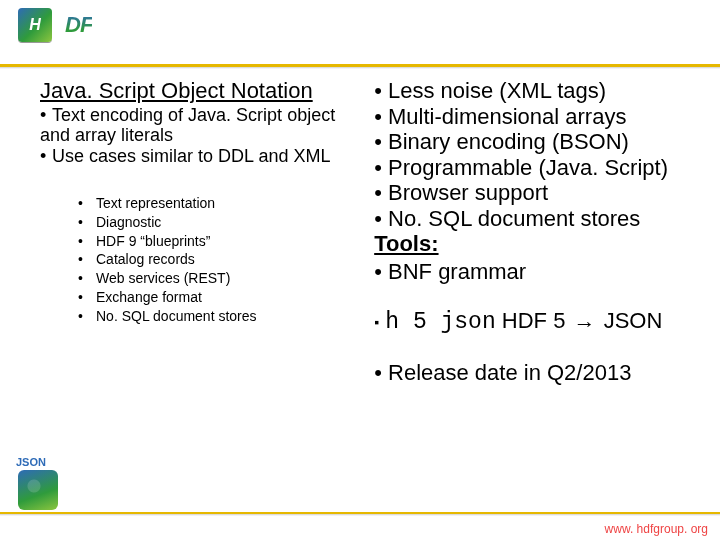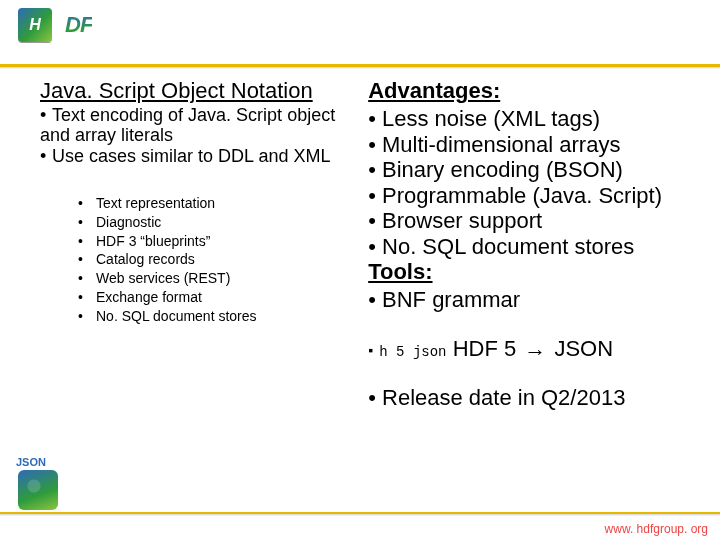--- a/index.html
+++ b/index.html
@@ -4,33 +4,33 @@
 <style>
   html,body{margin:0;padding:0;width:720px;height:540px;font-family:Arial,Helvetica,sans-serif;color:#000;background:#fff;overflow:hidden}
   .slide{width:720px;height:540px;position:relative;box-sizing:border-box}
   .logo{position:absolute;top:8px;left:18px;display:flex;align-items:center}
   .logo-box{width:34px;height:34px;border-radius:4px;background:linear-gradient(135deg,#2e6bb7 0%,#2f9b3c 55%,#8cc63f 100%);display:flex;align-items:center;justify-content:center;color:#fff;font-weight:bold;font-size:16px;font-style:italic;box-shadow:0 1px 0 #999}
   .logo-text{font-size:22px;font-weight:bold;font-style:italic;margin-left:13px;letter-spacing:-1px;background:linear-gradient(180deg,#2e6bb7 0%,#2f9b3c 70%);-webkit-background-clip:text;background-clip:text;color:transparent}
   .title{position:absolute;top:20px;left:0;right:0;text-align:center;font-size:30px}
   .rule{position:absolute;left:0;right:0;height:2px;background:linear-gradient(180deg,#d0d0d0,transparent);border-top:2px solid #e6b800}
   .rule.top{top:64px;border-top-width:3px}
   .rule.bot{bottom:24px}
-  .cols{position:absolute;top:78px;left:40px;right:20px;bottom:38px;display:flex;gap:18px}
+  .cols{position:absolute;top:78px;left:40px;right:20px;bottom:38px;display:flex;gap:24px}
   .col{flex:1}
   .col-left{flex:0 0 47%}
   .h{font-size:22px;line-height:1.15;margin:0 0 2px 0;text-decoration:underline}
   .b1{font-size:18px;line-height:1.12;margin:0}
   .b1 .bu{display:inline-block;width:12px}
   .b2list{margin:28px 0 0 38px;padding:0;list-style:none;font-size:14px;line-height:1.35}
   .b2list li::before{content:"•";display:inline-block;width:18px}
   .advh{font-size:22px;font-weight:bold;text-decoration:underline;margin:0 0 2px 0}
   .adv{font-size:22px;line-height:1.16;margin:0}
   .toolline{font-size:22px;line-height:1.3}
   .toolline .sm{font-size:14px;vertical-align:1px}
-  .mono{font-family:"Courier New",monospace;font-size:14px}
+  .mono{font-family:"Courier New",monospace;font-size:23px}
   .arrow{font-family:Arial;margin:0 2px}
   .bot-logo{position:absolute;left:18px;bottom:30px}
   .json-badge{width:40px;height:40px;border-radius:6px;background:linear-gradient(160deg,#2e6bb7 0%,#2f9b3c 60%,#8cc63f 100%);position:relative}
   .json-badge::before{content:"";position:absolute;inset:4px;border-radius:4px;background:radial-gradient(circle at 12px 12px,#fff 0 6px,transparent 7px);opacity:.15}
   .json-label{position:absolute;top:-14px;left:-2px;font-size:11px;font-weight:bold;color:#2e6bb7}
   .footer{position:absolute;right:12px;bottom:4px;font-size:12px;color:#ef4444}
 </style>
 </head>
 <body>
 
@@ -46,30 +46,29 @@
   <div class="rule top"></div>
 
   <div class="cols">
     <div class="col col-left">
       <p class="h">Java. Script Object Notation</p>
       <p class="b1"><span class="bu">•</span><span>Text encoding of Java. Script object and array literals</span></p>
       <p class="b1"><span class="bu">•</span><span>Use cases similar to DDL and XML</span></p>
       <ul class="b2list">
         <li>Text representation</li>
         <li>Diagnostic</li>
-        <li>HDF 3 “blueprints”</li>
+        <li>HDF 9 “blueprints”</li>
         <li>Catalog records</li>
         <li>Web services (REST)</li>
         <li>Exchange format</li>
         <li>No. SQL document stores</li>
       </ul>
     </div>
 
     <div class="col">
-      <p class="advh">Advantages:</p>
       <p class="adv">• <span>Less noise (XML tags)</span></p>
       <p class="adv">• <span>Multi-dimensional arrays</span></p>
       <p class="adv">• <span>Binary encoding (BSON)</span></p>
       <p class="adv">• <span>Programmable (Java. Script)</span></p>
       <p class="adv">• <span>Browser support</span></p>
       <p class="adv">• <span>No. SQL document stores</span></p>
       <p class="advh">Tools:</p>
       <p class="adv">• <span>BNF grammar</span></p>
       <p class="toolline"><span class="sm">▪</span> <span class="mono">h 5 json</span> <span>HDF 5</span> <span class="arrow">→</span> <span>JSON</span></p>
       <p class="adv">• <span>Release date in Q2/2013</span></p>

